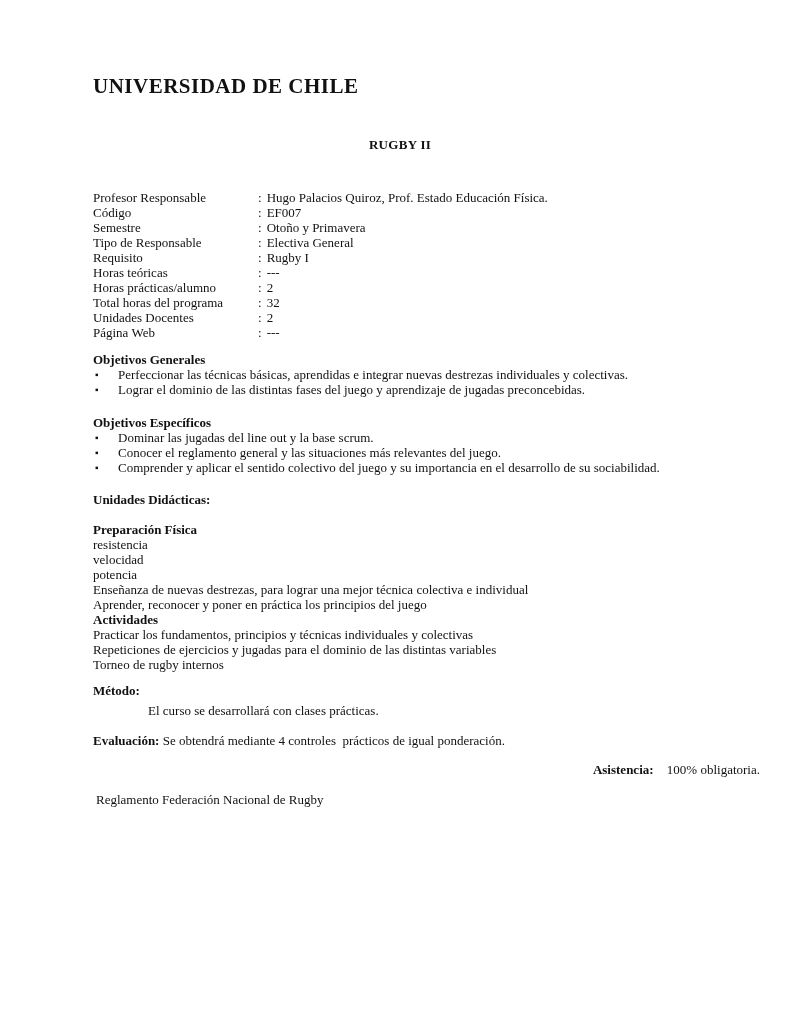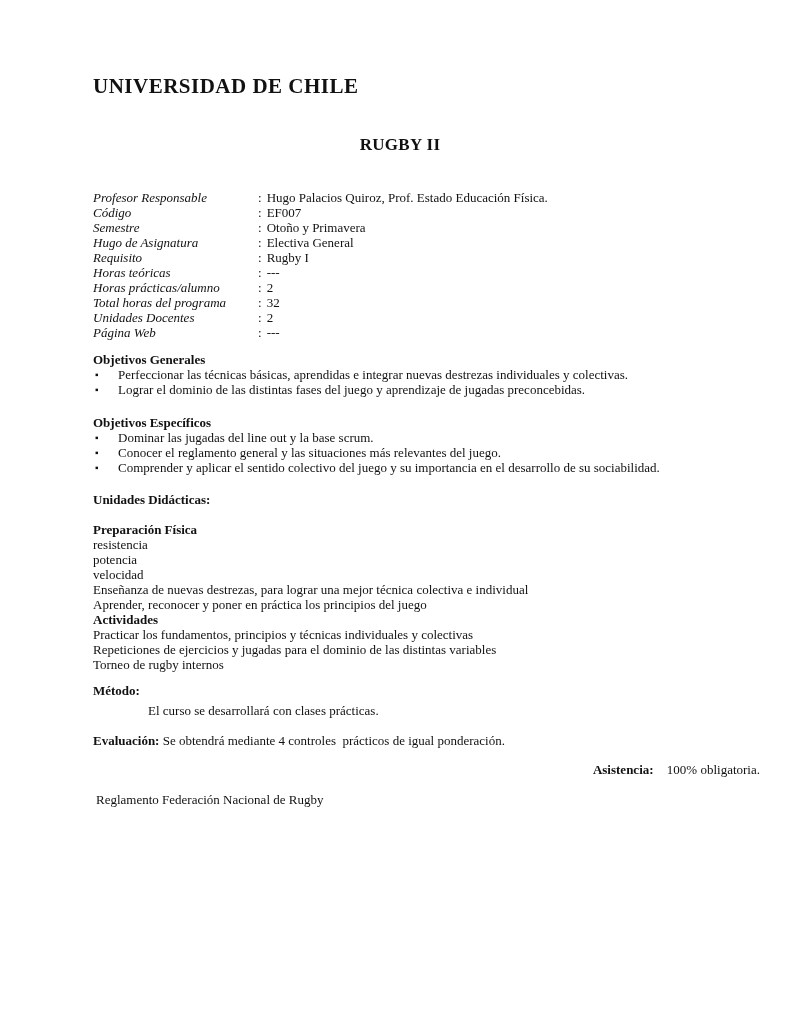--- a/index.html
+++ b/index.html
@@ -37,29 +37,29 @@
     font-weight: bold;
     word-spacing: 4px;
     margin: 0;
   }
 
   
   .course-title {
     margin: 38px -40px 0 -93px;
     text-align: center;
     font-weight: bold;
-    font-size: 17px;
+    font-size: 13px;
     line-height: 15px;
     letter-spacing: 0.3px;
   }
 
   
   .info-table { margin-top: 38px; }
   .info-row { display: flex; }
-  .info-label { width: 165px; flex: 0 0 165px; font-style: italic; }
+  .info-label { width: 165px; flex: 0 0 165px; }
   .info-colon { flex: 0 0 auto; }
   .info-value { margin-left: 5px; white-space: pre-wrap; }
 
   
   .section-heading { font-weight: bold; }
   .og-block  { margin-top: 12px; }
   .oe-block  { margin-top: 18px; }
   .ud-block  { margin-top: 17px; }
 
   .bullet-row { display: flex; }
@@ -108,21 +108,21 @@
       <span class="info-label">Código</span>
         <span class="info-colon">:</span>
         <span class="info-value">EF007</span>
     </div>
     <div class="info-row">
       <span class="info-label">Semestre</span>
         <span class="info-colon">:</span>
         <span class="info-value">Otoño y Primavera</span>
     </div>
     <div class="info-row">
-      <span class="info-label">Hugo de Asignatura</span>
+      <span class="info-label">Tipo de Responsable</span>
         <span class="info-colon">:</span>
         <span class="info-value">Electiva General</span>
     </div>
     <div class="info-row">
       <span class="info-label">Requisito</span>
         <span class="info-colon">:</span>
         <span class="info-value">Rugby I</span>
     </div>
     <div class="info-row">
       <span class="info-label">Horas teóricas</span>
@@ -178,22 +178,22 @@
       <span class="bullet-text">Comprender y aplicar el sentido colectivo del juego y su importancia en el desarrollo de su sociabilidad.</span>
     </div>
   </div>
 
   <div class="ud-block">
     <div class="section-heading">Unidades Didácticas:</div>
 
     <div class="ud-section-1">
       <div class="section-heading">Preparación Física</div>
       <div class="plain-line">resistencia</div>
+      <div class="plain-line">velocidad</div>
       <div class="plain-line">potencia</div>
-      <div class="plain-line">velocidad</div>
     </div>
 
     <div>
       <div class="plain-line">Enseñanza de nuevas destrezas, para lograr una mejor técnica colectiva e individual</div>
       <div class="plain-line">Aprender, reconocer y poner en práctica los principios del juego</div>
     </div>
 
     <div>
       <div class="section-heading">Actividades</div>
       <div class="plain-line">Practicar los fundamentos, principios y técnicas individuales y colectivas</div>

